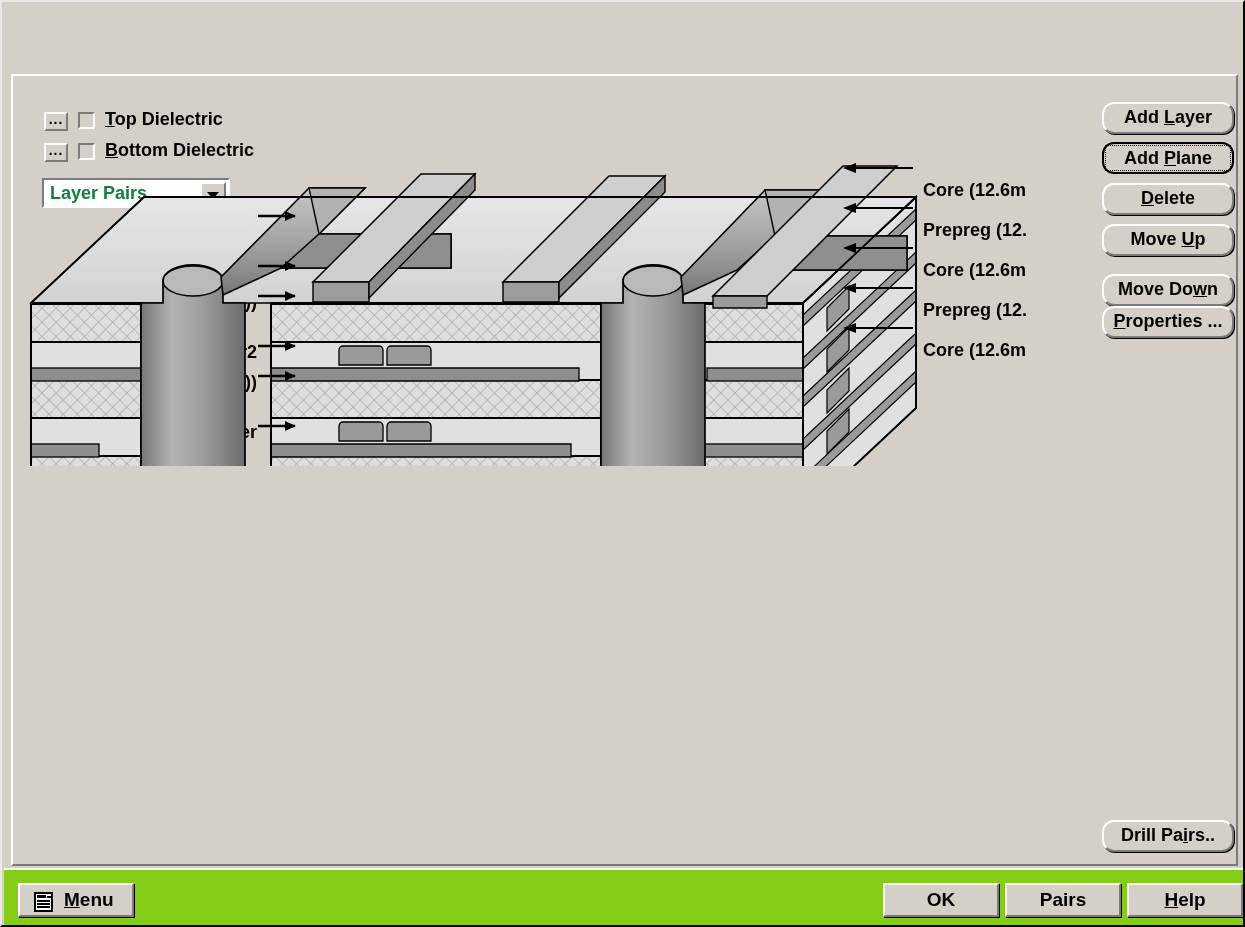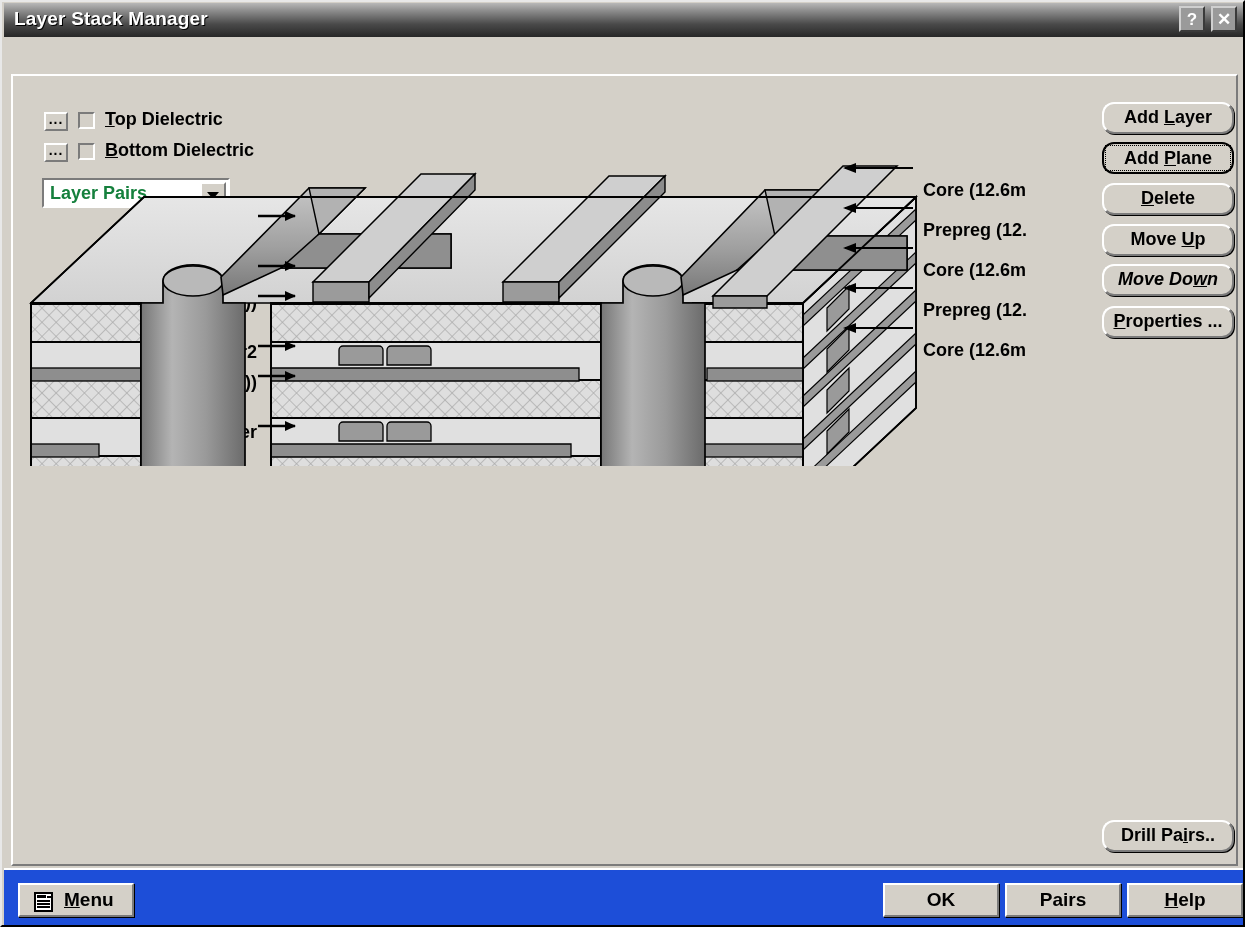--- a/index.html
+++ b/index.html
@@ -115,21 +115,21 @@
   .rbtn.focused{
     border:2px solid #000;
     box-shadow:none;
   }
   .rbtn.focused .inner{
     display:block;position:absolute;left:1px;top:1px;right:1px;bottom:1px;
     border:1px dotted #000;line-height:24px;
   }
   
   .bottombar{
-    position:absolute;left:2px;top:866px;width:1239px;height:57px;background:#1d4ed8;
+    position:absolute;left:2px;top:866px;width:1239px;height:57px;background:#84cc16;
     border-top:2px solid #fff;box-sizing:border-box;
   }
   .bbtn{
     position:absolute;top:13px;height:34px;
     background:#d4d0c8;box-sizing:border-box;
     border-top:2px solid #fff;border-left:2px solid #fff;
     border-right:2px solid #7b7b7b;border-bottom:2px solid #7b7b7b;
     box-shadow:1px 1px 0 #000;
     font-size:19px;font-weight:bold;color:#000;line-height:29px;text-align:center;
     cursor:pointer;white-space:nowrap;
@@ -146,27 +146,20 @@
   }
   .dlabel.sel{background:#3c3c3c;color:#fff;padding:1px 2px;}
   .dlabel.right{text-align:left;}
   svg{display:block;}
 </style>
 </head>
 <body>
 
 <div class="window">
 
-  <div class="titlebar">
-    <div class="titlebar-text">Layer Stack Manager</div>
-    <div class="tb-btns">
-      <div class="tb-btn">?</div>
-      <div class="tb-btn">✕</div>
-    </div>
-  </div>
 
 
   <div class="panel">
 
     <div class="dotbtn" style="left:31px;top:36px;">...</div>
     <div class="chk" style="left:65px;top:36px;"></div>
     <div class="chklabel" style="left:92px;top:33px;">
       <u>T</u>op Dielectric
     </div>
 
@@ -391,21 +384,21 @@
         </g>
       </g>
     </svg>
 
     <div class="rbtn" style="top:26px;">Add <u>L</u>ayer</div>
     <div class="rbtn focused" style="top:66px;">
         <span class="inner">Add <u>P</u>lane</span>
       </div>
     <div class="rbtn" style="top:107px;"><u>D</u>elete</div>
     <div class="rbtn" style="top:148px;">Move <u>U</u>p</div>
-    <div class="rbtn" style="top:188px;font-style:italic;">Move Do<u>w</u>n</div>
+    <div class="rbtn" style="top:198px;">Move Do<u>w</u>n</div>
     <div class="rbtn" style="top:230px;"><u>P</u>roperties ...</div>
 
     <div class="rbtn" style="top:744px;">Drill Pa<u>i</u>rs..</div>
   </div>
 
   <div class="bottombar">
     <div class="bbtn" style="left:14px;width:116px;">
       <span class="menuicon">
         <i style="left:1px;top:1px;width:9px;height:3px;"></i>
         <i style="left:11px;top:2px;width:4px;height:2px;"></i>

